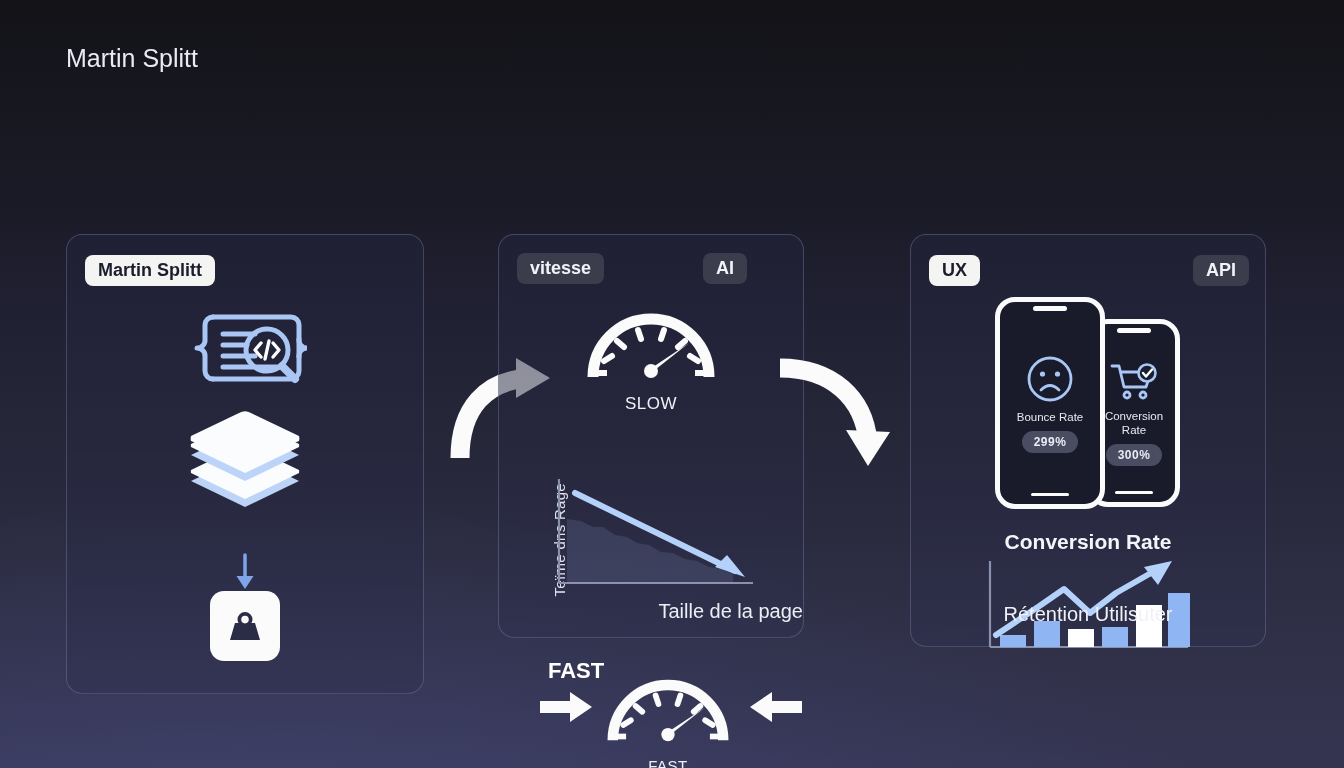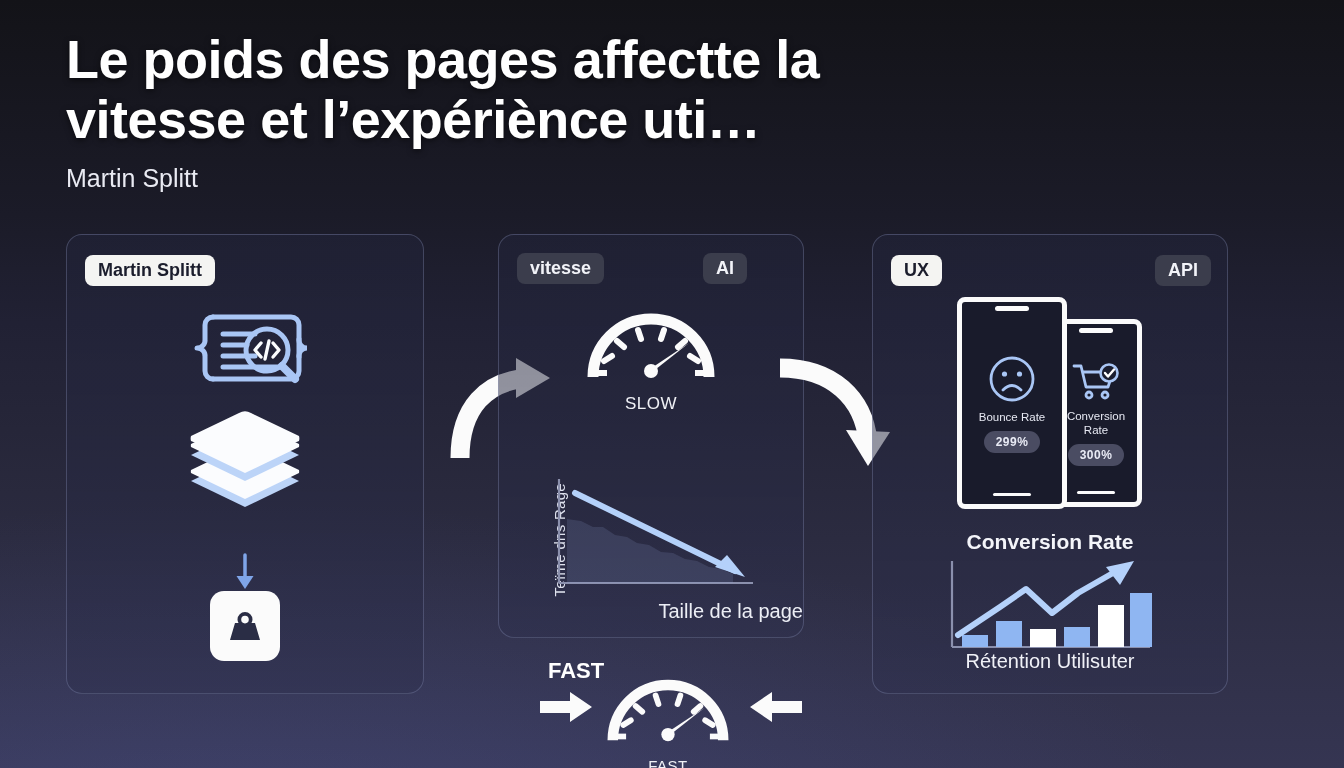--- a/index.html
+++ b/index.html
@@ -39,21 +39,21 @@
 
   
   .panel {
     position: absolute;
     border: 1px solid rgba(150,160,200,0.30);
     border-radius: 16px;
     background: linear-gradient(to bottom, rgba(34,36,58,0.55), rgba(46,48,78,0.42));
   }
   #panel-1 { left: 66px;  top: 234px; width: 358px; height: 460px; }
   #panel-2 { left: 498px; top: 234px; width: 306px; height: 404px; }
-  #panel-3 { left: 872px; top: 234px; width: 356px; height: 460px; }
+  #panel-3 { left: 910px; top: 234px; width: 356px; height: 413px; }
 
   .badge {
     position: absolute;
     font-size: 18px; font-weight: 700;
     padding: 6px 13px 7px;
     border-radius: 8px;
     white-space: nowrap;
     line-height: 1;
   }
   .badge.light { background: #f4f4f2; color: #1b1d2c; }
@@ -84,21 +84,21 @@
   .chart-ylabel {
     position: absolute; left: 52px; top: 248px;
     writing-mode: vertical-rl; transform: rotate(180deg);
     font-size: 15px; color: #dfe2ee; letter-spacing: 0.3px;
   }
 
   
   .phones { position: absolute; left: 50%; top: 62px; transform: translateX(-50%); }
   .phone {
     position: absolute;
-    border: 5px solid #fbfbfb; border-radius: 8px;
+    border: 5px solid #fbfbfb; border-radius: 20px;
     background: #191b2b;
   }
   #phone-main { left: 0;   top: 0;  width: 110px; height: 212px; z-index: 2; }
   #phone-sec  { left: 93px; top: 22px; width: 92px; height: 188px; z-index: 1; }
   .notch {
     position: absolute; left: 50%; top: 4px; transform: translateX(-50%);
     width: 34px; height: 5px; border-radius: 3px; background: #fbfbfb;
   }
   .homebar {
     position: absolute; left: 50%; bottom: 8px; transform: translateX(-50%);
@@ -136,21 +136,20 @@
   .arrow-left  { position: absolute; left: 228px; top: 42px; }
   .gauge-fast  { position: absolute; left: 78px; top: 18px; text-align: center; width: 140px; }
   .gauge-fast .gauge-label { font-size: 15px; }
 </style>
 </head>
 <body>
 
 <div class="bg-tint"></div>
 
 <div class="header">
-  <div class="title">Le poids des pages affectte la vitesse et l’expériènce uti…</div>
   <div class="subtitle">Martin Splitt</div>
 </div>
 
 <div class="panel" id="panel-1">
 
   <div class="badge light" style="left:18px; top:20px;">Martin Splitt</div>
 
   <span class="code-icon">
     <svg width="124" height="86" viewBox="0 0 124 86">
       <g fill="none" stroke="#a9c6f5" stroke-width="5" stroke-linecap="round" stroke-linejoin="round">

